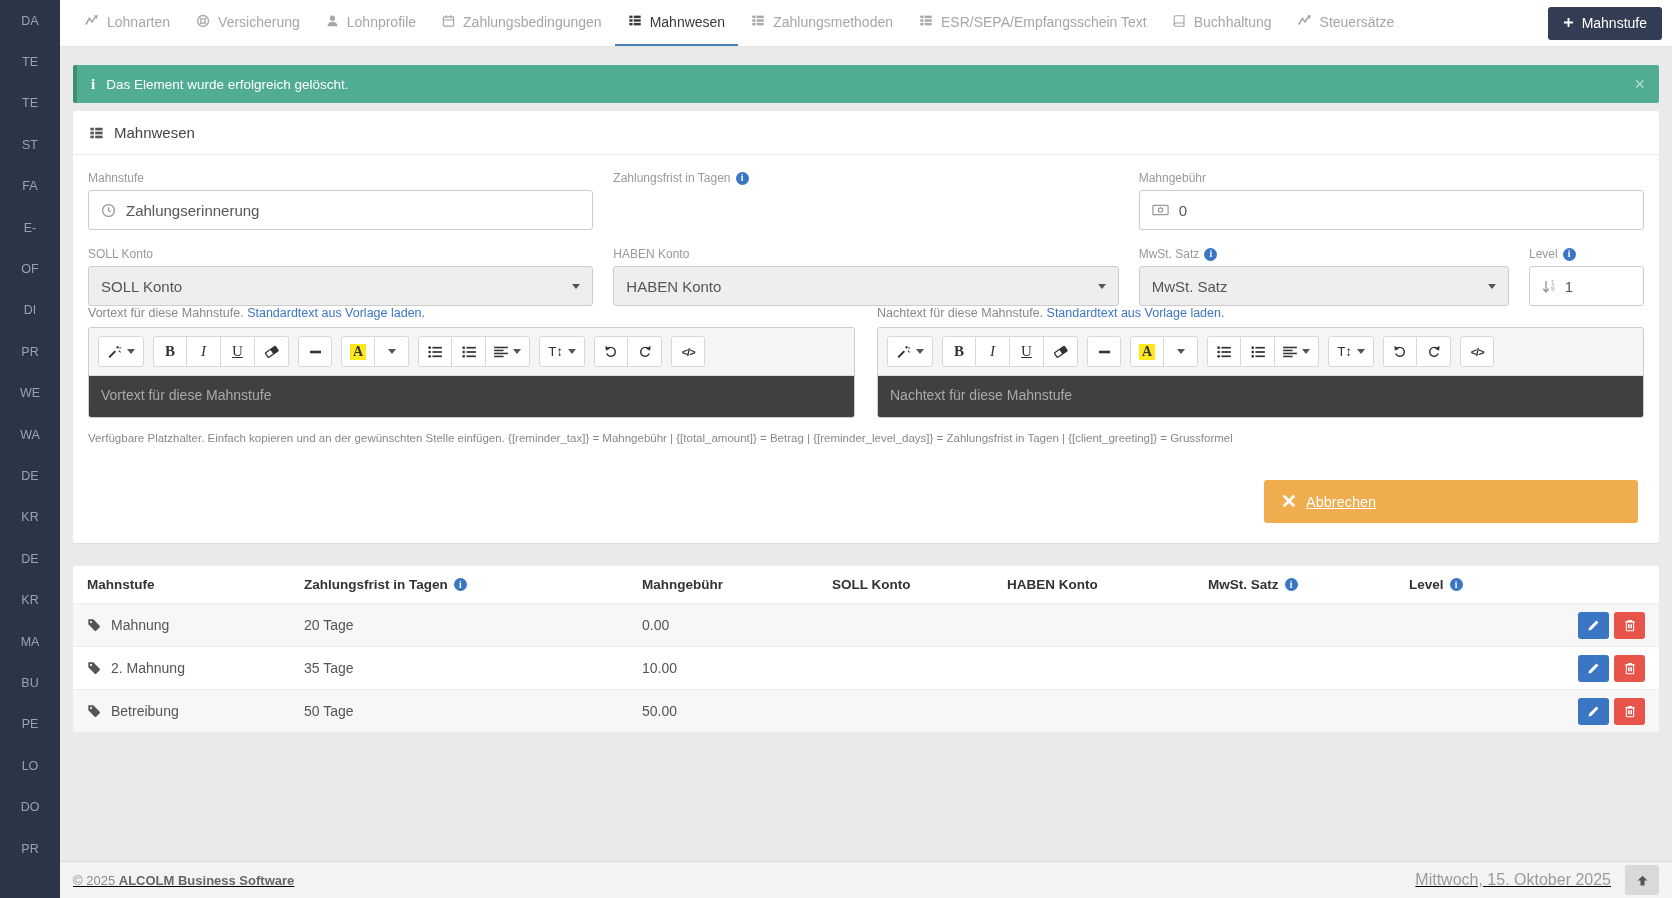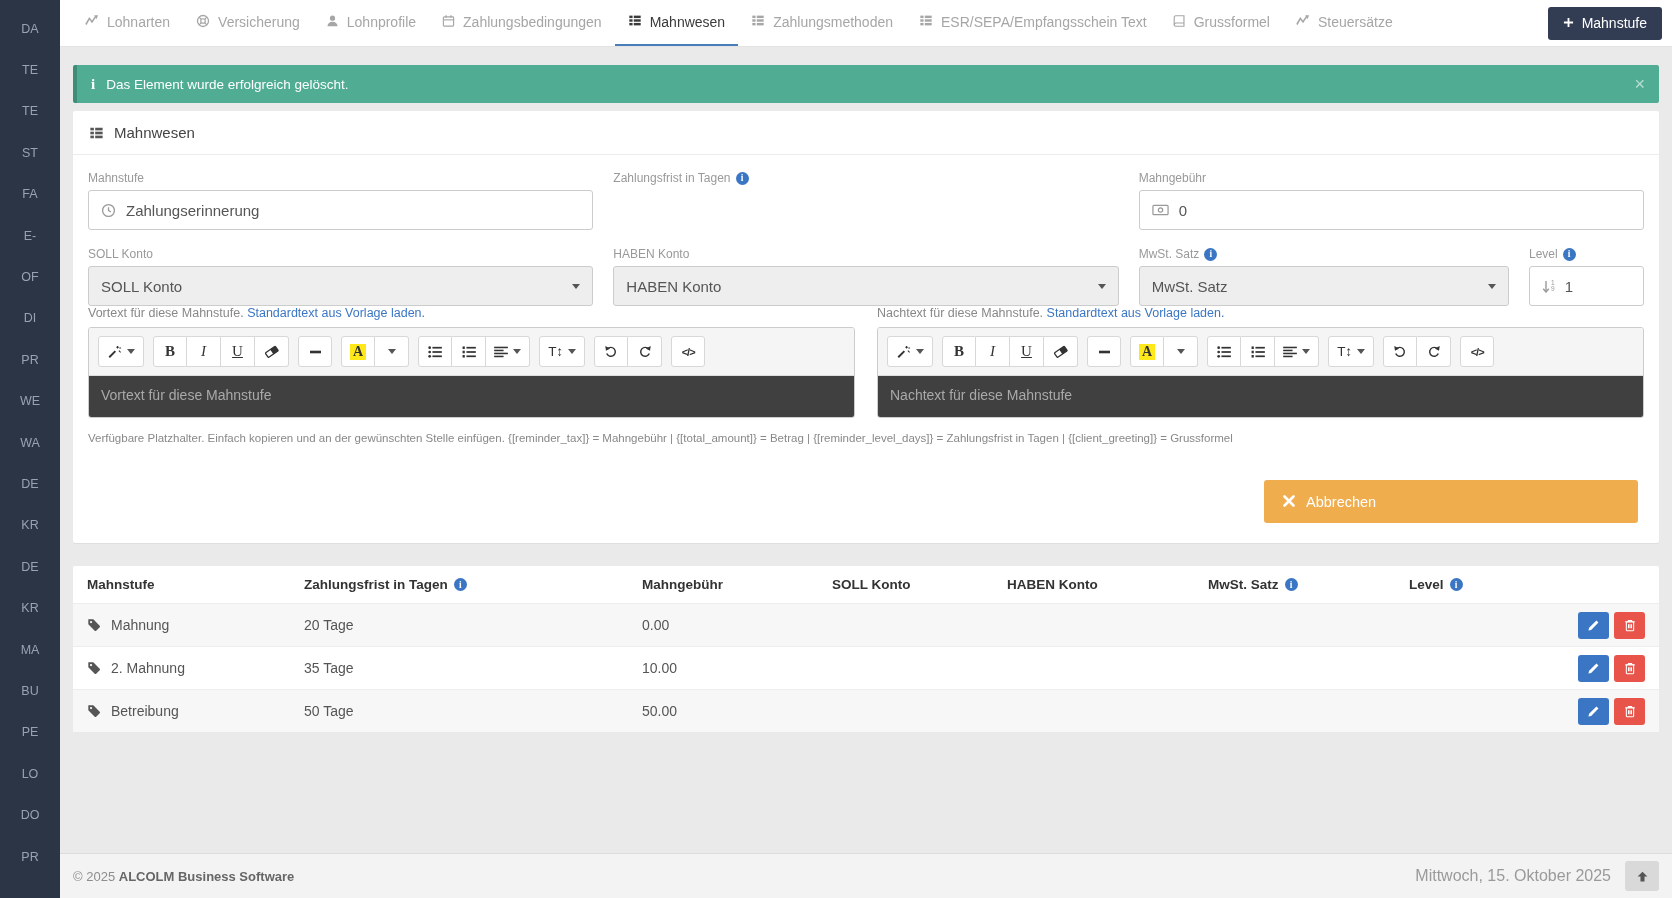--- a/index.html
+++ b/index.html
@@ -1,20 +1,20 @@
 <!DOCTYPE html>
 <html><head>
 <meta charset="utf-8">
 <style>
   html,body{margin:0;padding:0;background:#fff;}
   *{box-sizing:border-box;}
   .app{width:1672px;height:898px;display:flex;font-family:"Liberation Sans","DejaVu Sans",sans-serif;background:#eaeaea;overflow:hidden;}
 
   
-  .sidebar{width:60px;flex-shrink:0;background:#2c3545;display:flex;flex-direction:column;padding-top:8px;}
+  .sidebar{width:60px;flex-shrink:0;background:#2c3545;display:flex;flex-direction:column;padding-top:0;}
   .side-item{height:41.4px;display:flex;align-items:center;justify-content:center;color:#99a2b4;font-size:12.5px;cursor:pointer;}
 
   .main{flex:1;display:flex;flex-direction:column;min-width:0;}
 
   
   .topbar{height:47px;background:#fff;border-bottom:1px solid #e3e3e3;display:flex;align-items:stretch;padding:0 10px 0 12px;flex-shrink:0;}
   .tabs{display:flex;flex:1;min-width:0;}
   .tab{display:flex;align-items:center;gap:8px;padding:0 13px;color:#a6a6a6;font-size:14px;cursor:pointer;border-bottom:2px solid transparent;white-space:nowrap;}
   .tab svg{flex-shrink:0;}
   .tab.active{color:#3a3a3a;border-bottom-color:#4a7ebb;}
@@ -62,38 +62,38 @@
   .tbtn.i{font-style:italic;font-family:"Liberation Serif",serif;font-size:15px;}
   .tbtn.u{text-decoration:underline;font-family:"Liberation Serif",serif;font-size:15px;}
   .tbtn .hlA{background:#ffe81a;padding:0 3px;font-weight:bold;font-family:"Liberation Serif",serif;font-size:14px;}
   .tbtn.code{font-size:11px;font-weight:bold;letter-spacing:-1px;}
   .econtent{height:41px;padding:11px 12px 0;color:#a9a9a9;font-size:14px;background:#404040;}
 
   .help{margin-top:14px;color:#888;font-size:11.5px;}
 
   .btnrow{margin-top:36px;display:flex;justify-content:flex-end;gap:23px;padding-right:6px;}
   .btn{height:43px;border:none;border-radius:3px;color:#fff;font-size:14.5px;display:flex;align-items:center;gap:11px;cursor:pointer;padding:0 0 0 19px;font-family:inherit;}
-  .btn-cancel{background:#f0ad4e;width:374px;}
+  .btn-cancel{background:#f0ad4e;width:374px;text-decoration:underline;}
   .btn-submit{background:#3b76c4;width:366px;outline:3px solid #ed1c24;outline-offset:2px;}
 
   
   .tablecard{margin-top:23px;background:#fff;border-radius:2px;}
   .trow{display:grid;grid-template-columns:217px 338px 190px 175px 201px 201px 1fr 124px;align-items:center;padding-left:14px;}
   .trow.thead{height:37px;font-weight:bold;font-size:13.5px;color:#333;}
   .th{display:flex;align-items:center;gap:6px;}
   .trow.tr{height:43px;font-size:14px;color:#555;border-top:1px solid #ededed;}
   .trow.tr.odd{background:#f7f7f7;}
   .rowname{display:flex;align-items:center;gap:10px;}
   .actions{display:flex;gap:5px;justify-content:flex-end;padding-right:14px;}
   .act{width:31px;height:27px;border-radius:3px;border:none;display:flex;align-items:center;justify-content:center;cursor:pointer;}
   .act.edit{background:#3b76c4;}
   .act.del{background:#e8544a;}
 
   
-  .footer{height:45px;background:#f3f3f3;border-top:1px solid #dcdcdc;display:flex;align-items:center;padding:0 13px;flex-shrink:0;font-size:13px;}
+  .footer{height:37px;background:#f3f3f3;border-top:1px solid #dcdcdc;display:flex;align-items:center;padding:0 13px;flex-shrink:0;font-size:13px;text-decoration:underline;}
   .foot-left{color:#8d8d8d;}
   .foot-left b{color:#666;}
   .foot-right{margin-left:auto;display:flex;align-items:center;gap:14px;color:#9a9a9a;font-size:16px;}
   .top-btn{width:34px;height:30px;background:#d9d9d9;border:none;border-radius:3px;display:flex;align-items:center;justify-content:center;cursor:pointer;}
 </style>
 </head>
 <body>
 
 <div class="app">
 
@@ -186,21 +186,21 @@
                 <rect x="1" y="11" width="4" height="3"></rect>
                 <rect x="6.5" y="11" width="8.5" height="3"></rect>
               </svg></span>
           <span>ESR/SEPA/Empfangsschein Text</span>
         </div>
         <div class="tab">
           <span><svg width="13" height="14" viewBox="0 0 16 16" fill="none" stroke="currentColor" stroke-width="1.4">
                 <path d="M3.5 1.5 H13.5 V14.5 H3.5 a2 2 0 0 1 -2 -2 V3.5 a2 2 0 0 1 2 -2 z"></path>
                 <path d="M1.5 12.5 a2 2 0 0 1 2 -2 H13.5"></path>
               </svg></span>
-          <span>Grussformel</span>
+          <span>Buchhaltung</span>
         </div>
         <div class="tab">
           <span><svg width="14" height="14" viewBox="0 0 16 16">
                 <path d="M1 12 L5 5 8 9 12 3" fill="none" stroke="currentColor" stroke-width="1.8"></path>
                 <polygon points="10.5,1.5 15,1.5 13,6" fill="currentColor"></polygon>
               </svg></span>
           <span>Steuersätze</span>
         </div>
       </nav>
       <button class="add-btn">

